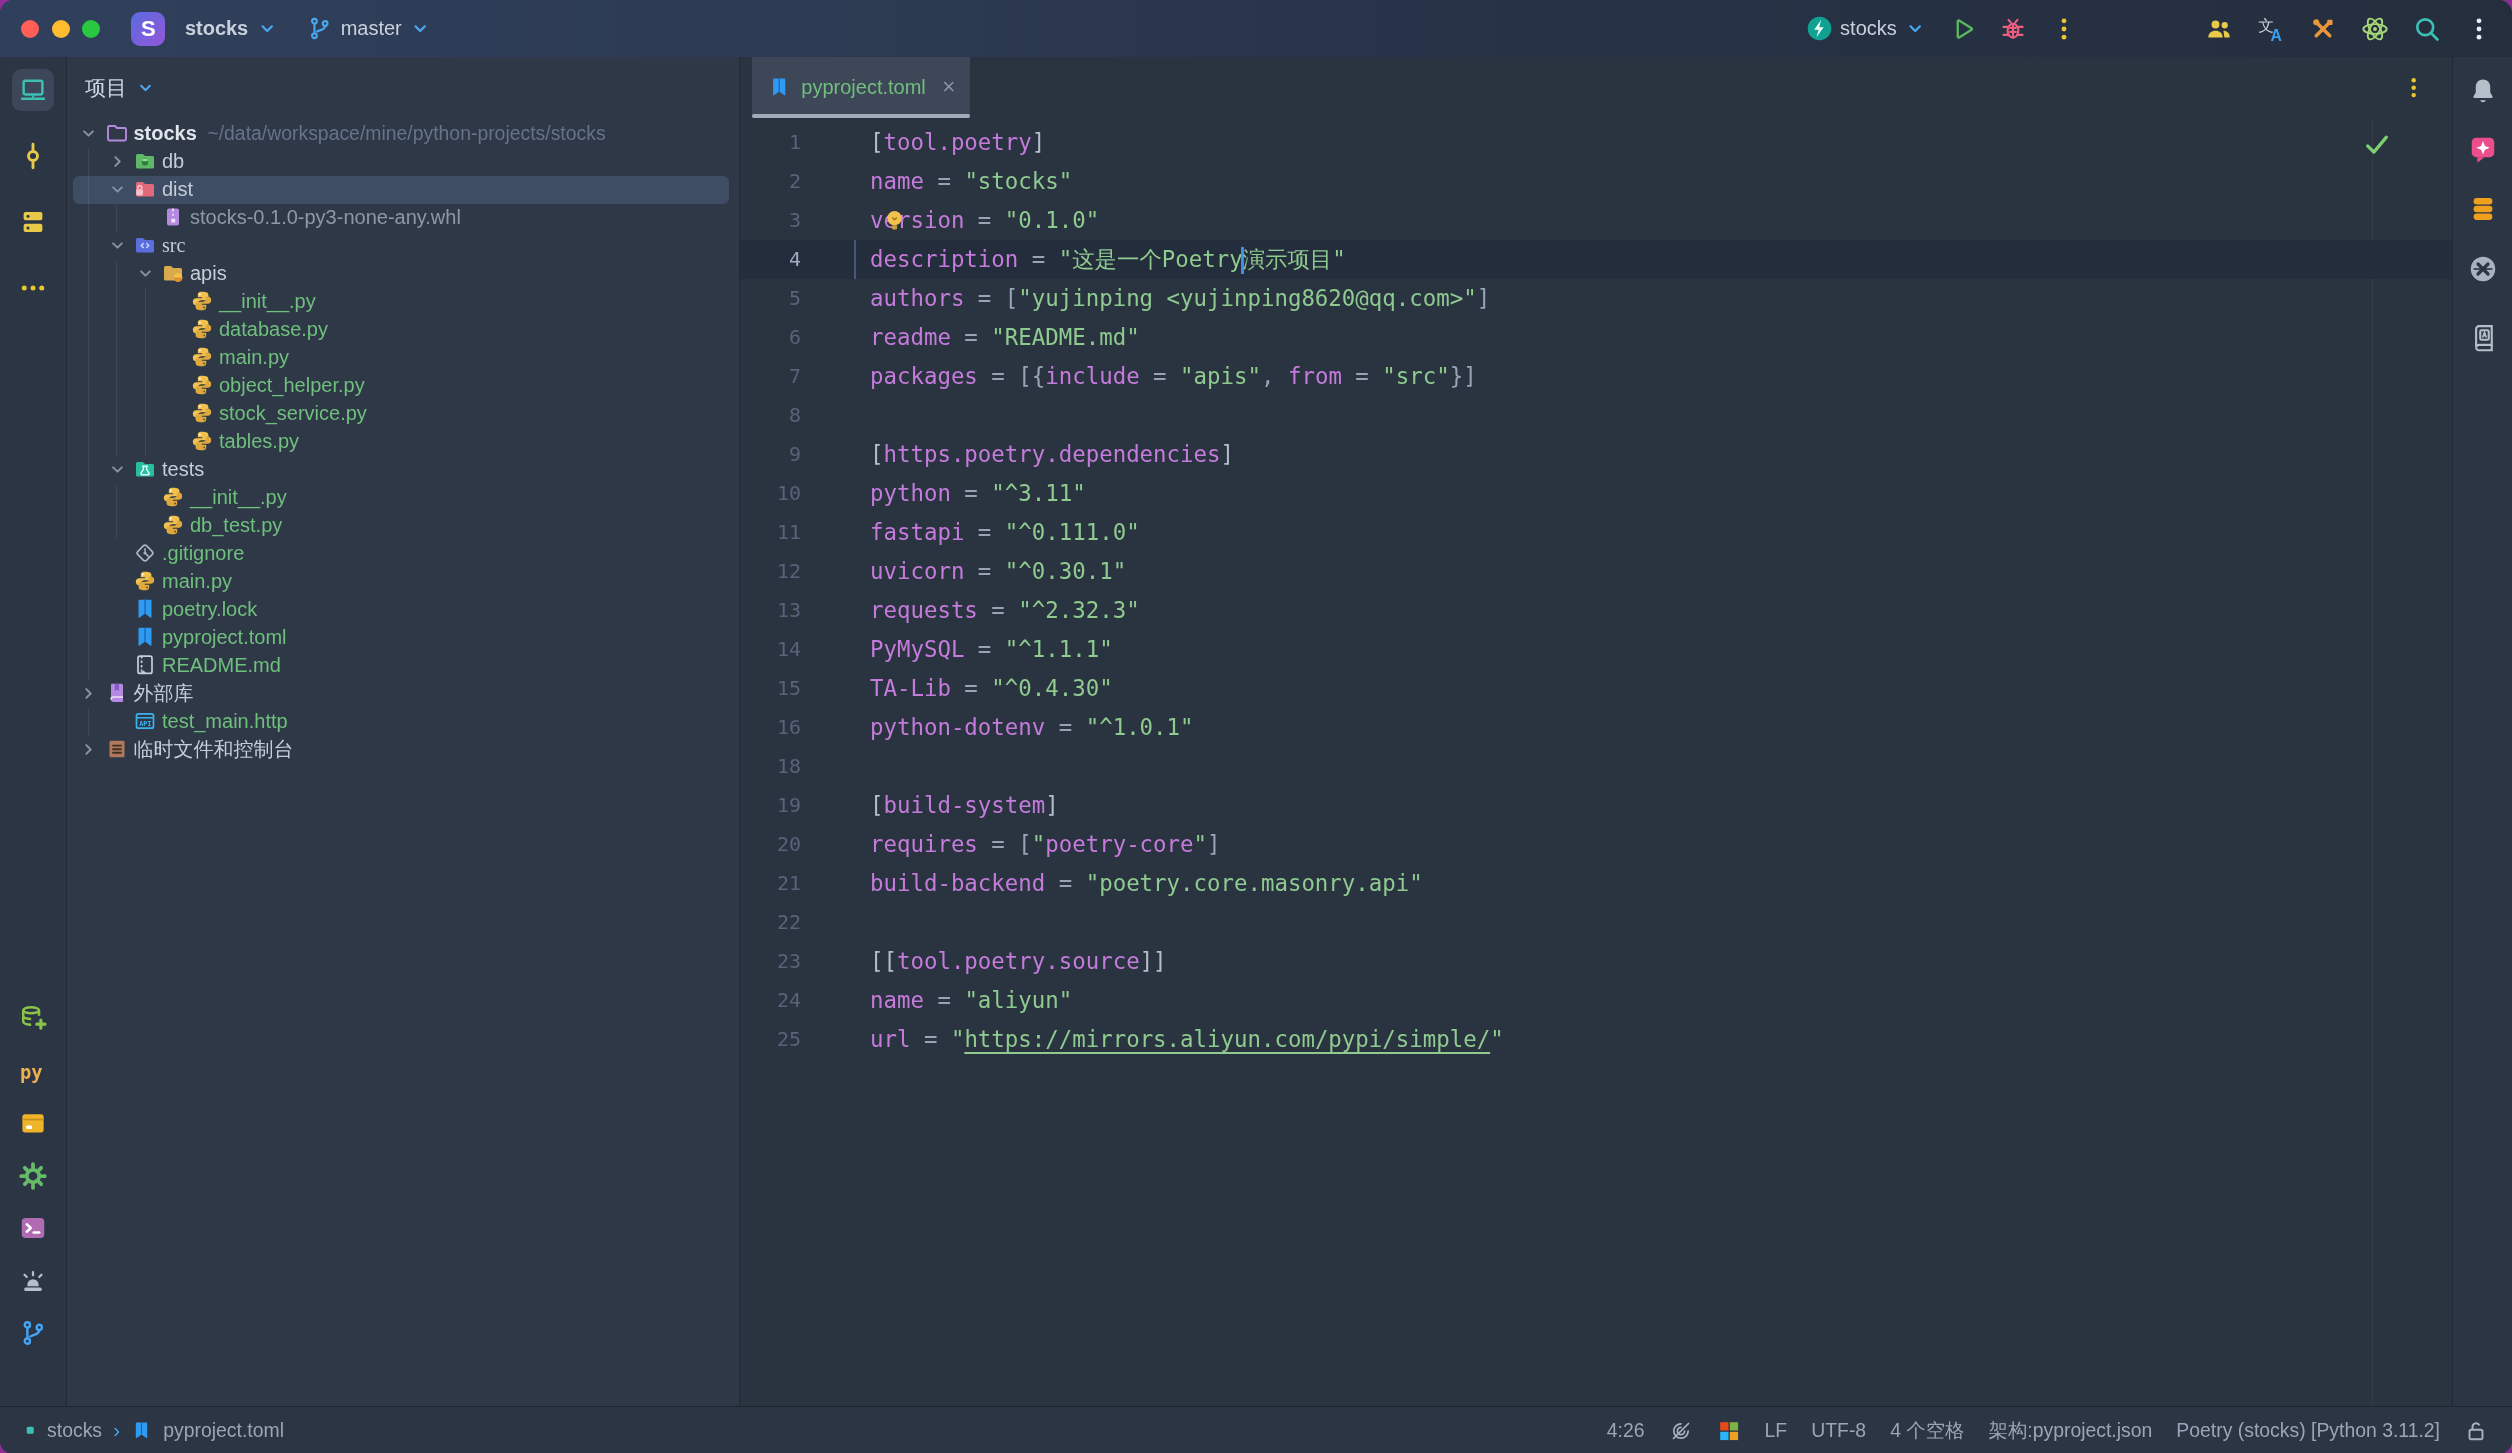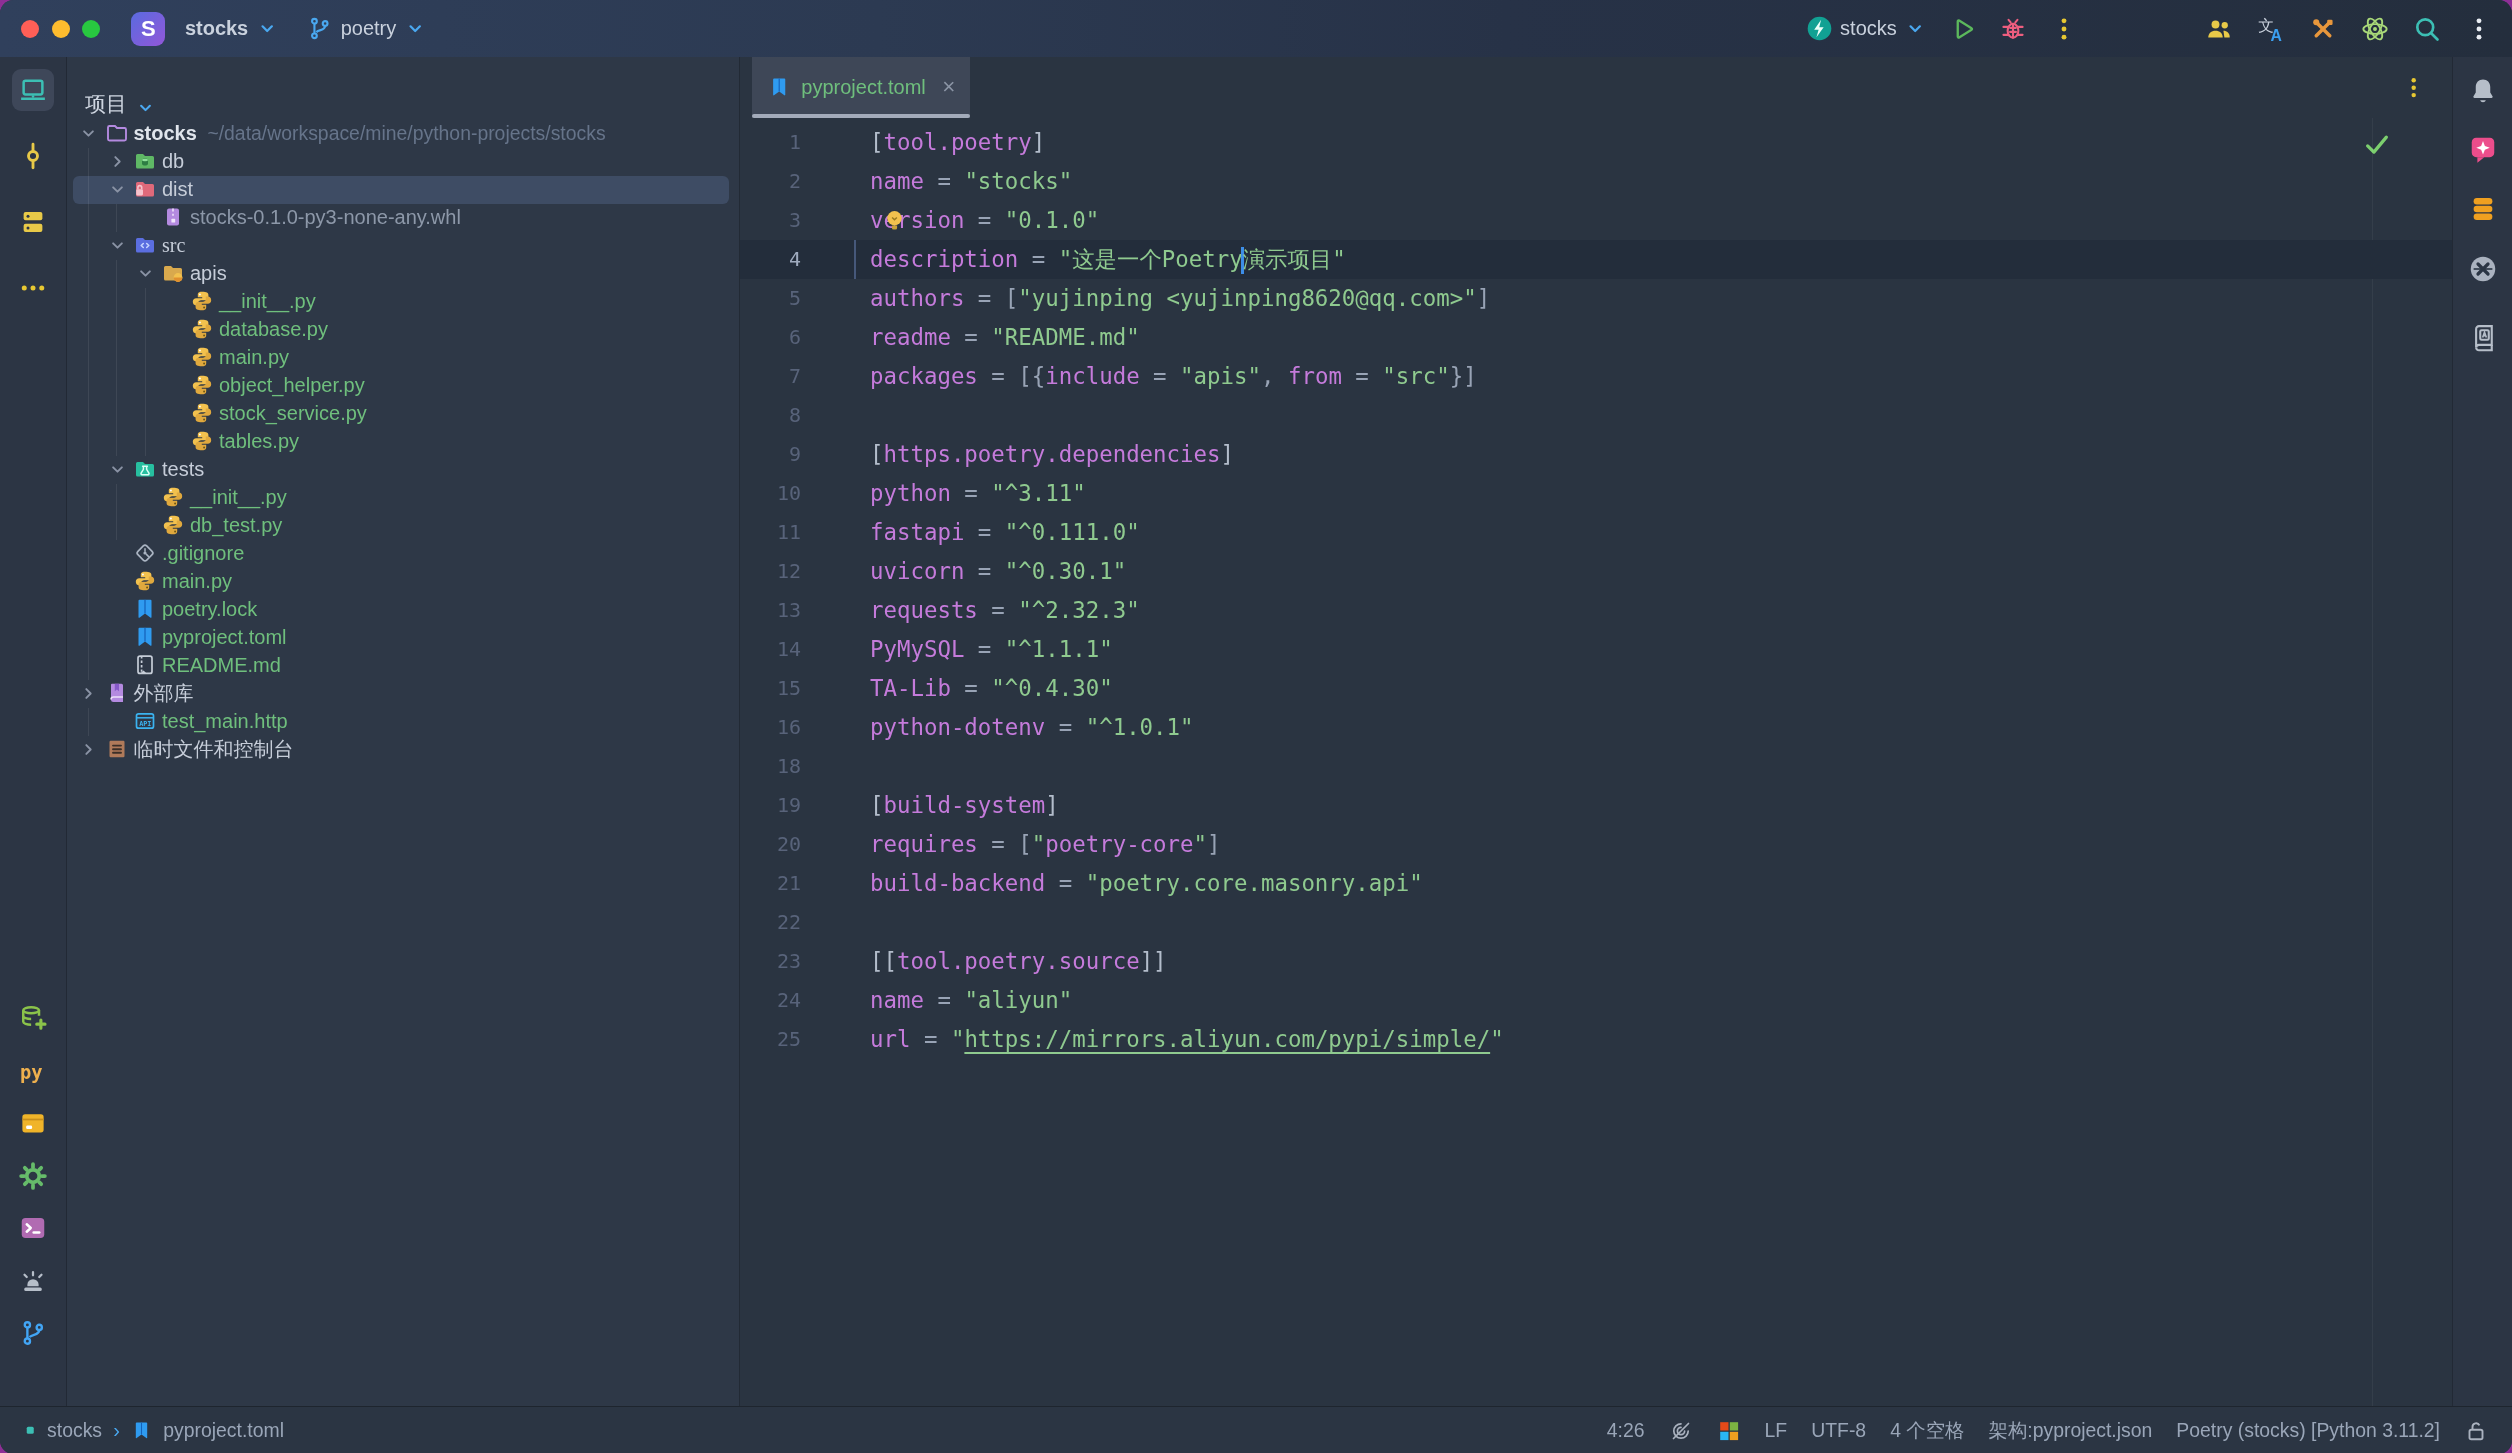--- a/index.html
+++ b/index.html
@@ -31,21 +31,21 @@
   .stripe{flex:none;background:#2c3544;display:flex;flex-direction:column;align-items:center;}
   .stripe.left{width:67px;padding:12px 0 52px;border-right:0.7px solid rgba(0,0,0,.22);}
   .stripe.right{width:60px;padding:12.7px 0 52px;border-left:0.7px solid rgba(0,0,0,.22);}
   .sicon{width:42px;height:42px;border-radius:9px;display:flex;align-items:center;justify-content:center;flex:none;}
   .sicon svg{width:30px;height:30px;}
   .sicon.active{background:#3e4759;}
   .stripe .grow{flex:1;}
 
   
   .project{width:673px;flex:none;background:#2e3847;display:flex;flex-direction:column;border-right:0.7px solid rgba(0,0,0,.25);}
-  .p-header{height:61px;flex:none;display:flex;align-items:flex-end;padding-left:18px;font-size:21px;color:#ced5e0;gap:7.5px;}
+  .p-header{height:61px;flex:none;display:flex;align-items:center;padding-left:18px;font-size:21px;color:#ced5e0;gap:7.5px;}
   .p-header .tbicon{width:21px;height:21px;}
   .tree{flex:1;overflow:hidden;font-size:20px;padding-top:1.5px;}
   .row{height:28px;display:flex;align-items:center;position:relative;border-radius:6px;margin:0 10.5px 0 6px;white-space:nowrap;}
   .row.sel{background:#3e4c64;}
   .chev{width:28px;height:25.4px;flex:none;display:flex;align-items:center;justify-content:center;}
   .chev svg{width:21px;height:21px;}
   .ticon{width:28px;height:25.4px;flex:none;display:flex;align-items:center;justify-content:center;}
   .ticon svg{width:24px;height:24px;}
   .tlabel{margin-left:3px;}
   .tlabel.w{color:#c6cdd9;}
@@ -114,21 +114,21 @@
       <span class="tbicon">
           <svg viewBox="0 0 24 24" width="100%" height="100%" xmlns="http://www.w3.org/2000/svg">
             <g fill="none" stroke="#4aa8f0" stroke-width="1.9">
               <circle cx="7.5" cy="5.5" r="2.1"></circle>
               <circle cx="7.5" cy="18.5" r="2.1"></circle>
               <circle cx="17" cy="7.5" r="2.1"></circle>
               <path d="M7.5 7.6v8.8M17 9.6c0 4.2-5.2 3.2-7.8 5.6"></path>
             </g>
           </svg>
         </span>
-      <span class="tb-label normal">poetry</span>
+      <span class="tb-label normal">master</span>
       <span class="tbicon small">
           <svg viewBox="0 0 24 24" width="100%" height="100%" xmlns="http://www.w3.org/2000/svg">
             <path d="M7 10l5 5 5-5" stroke="#4aa8f0" stroke-width="2.4" fill="none" stroke-linecap="round" stroke-linejoin="round"></path>
           </svg>
         </span>
     </div>
     <div class="tb-right">
       <div class="tb-group">
         <span class="tbicon">
             <svg viewBox="0 0 24 24" width="100%" height="100%" xmlns="http://www.w3.org/2000/svg">

